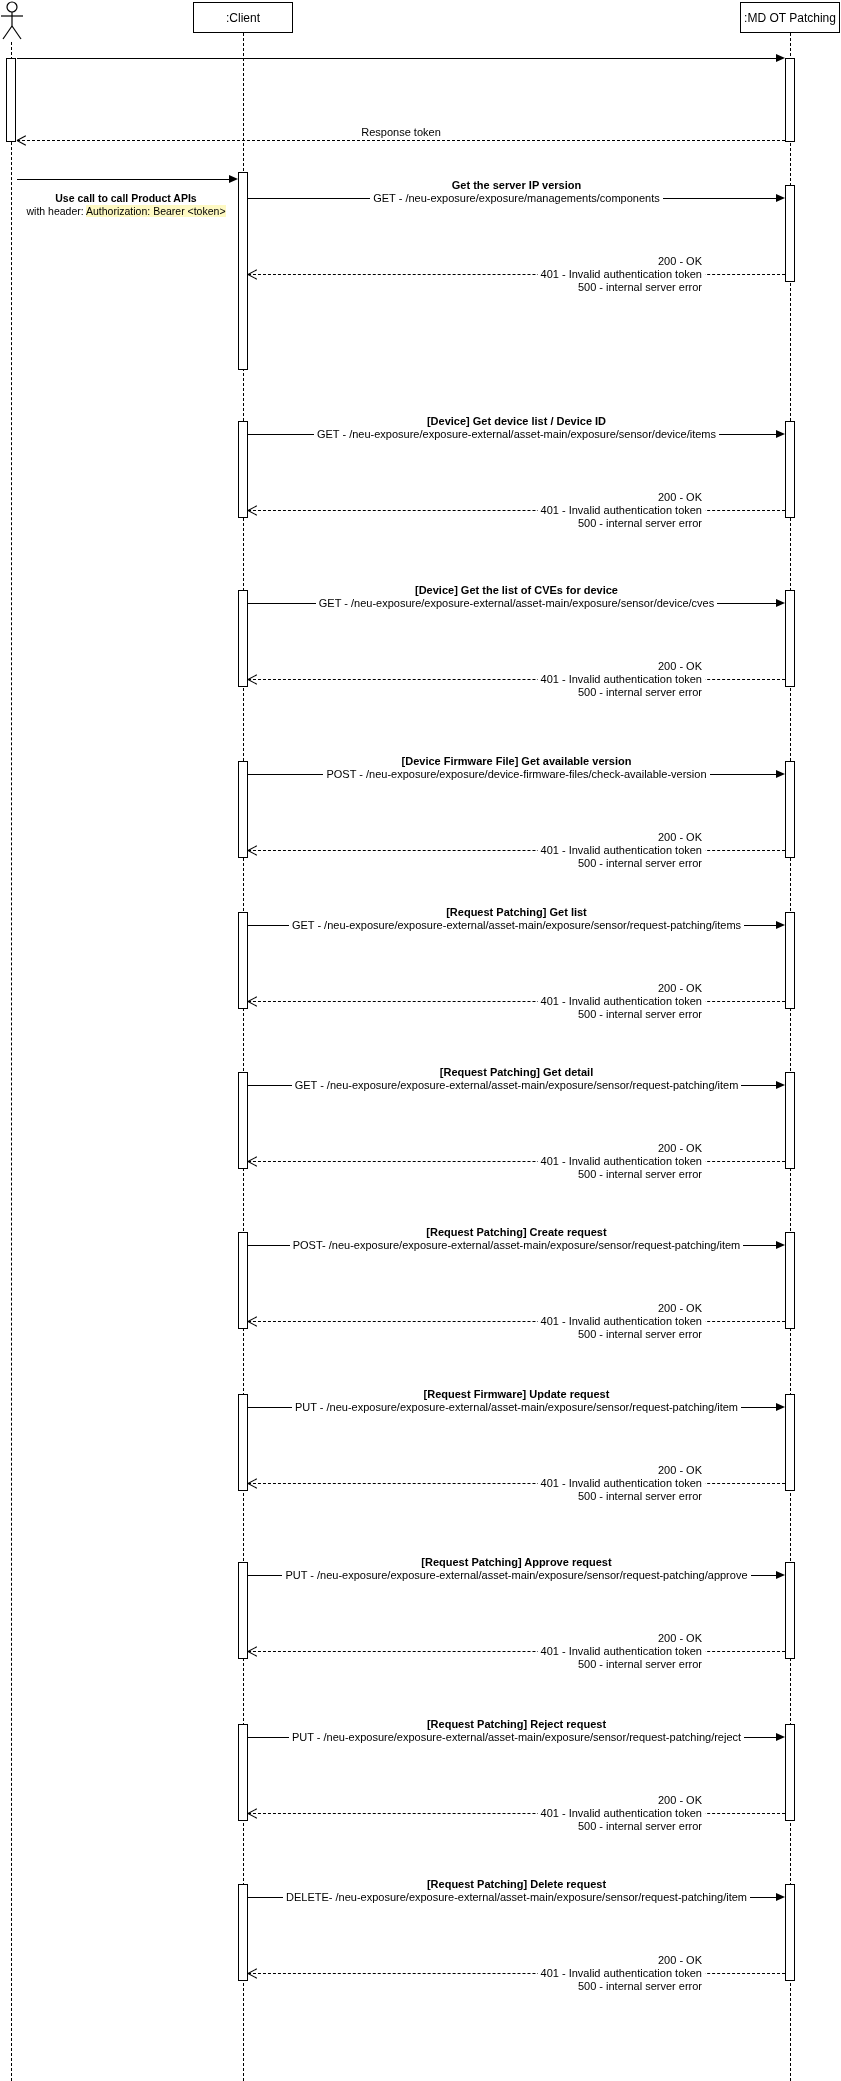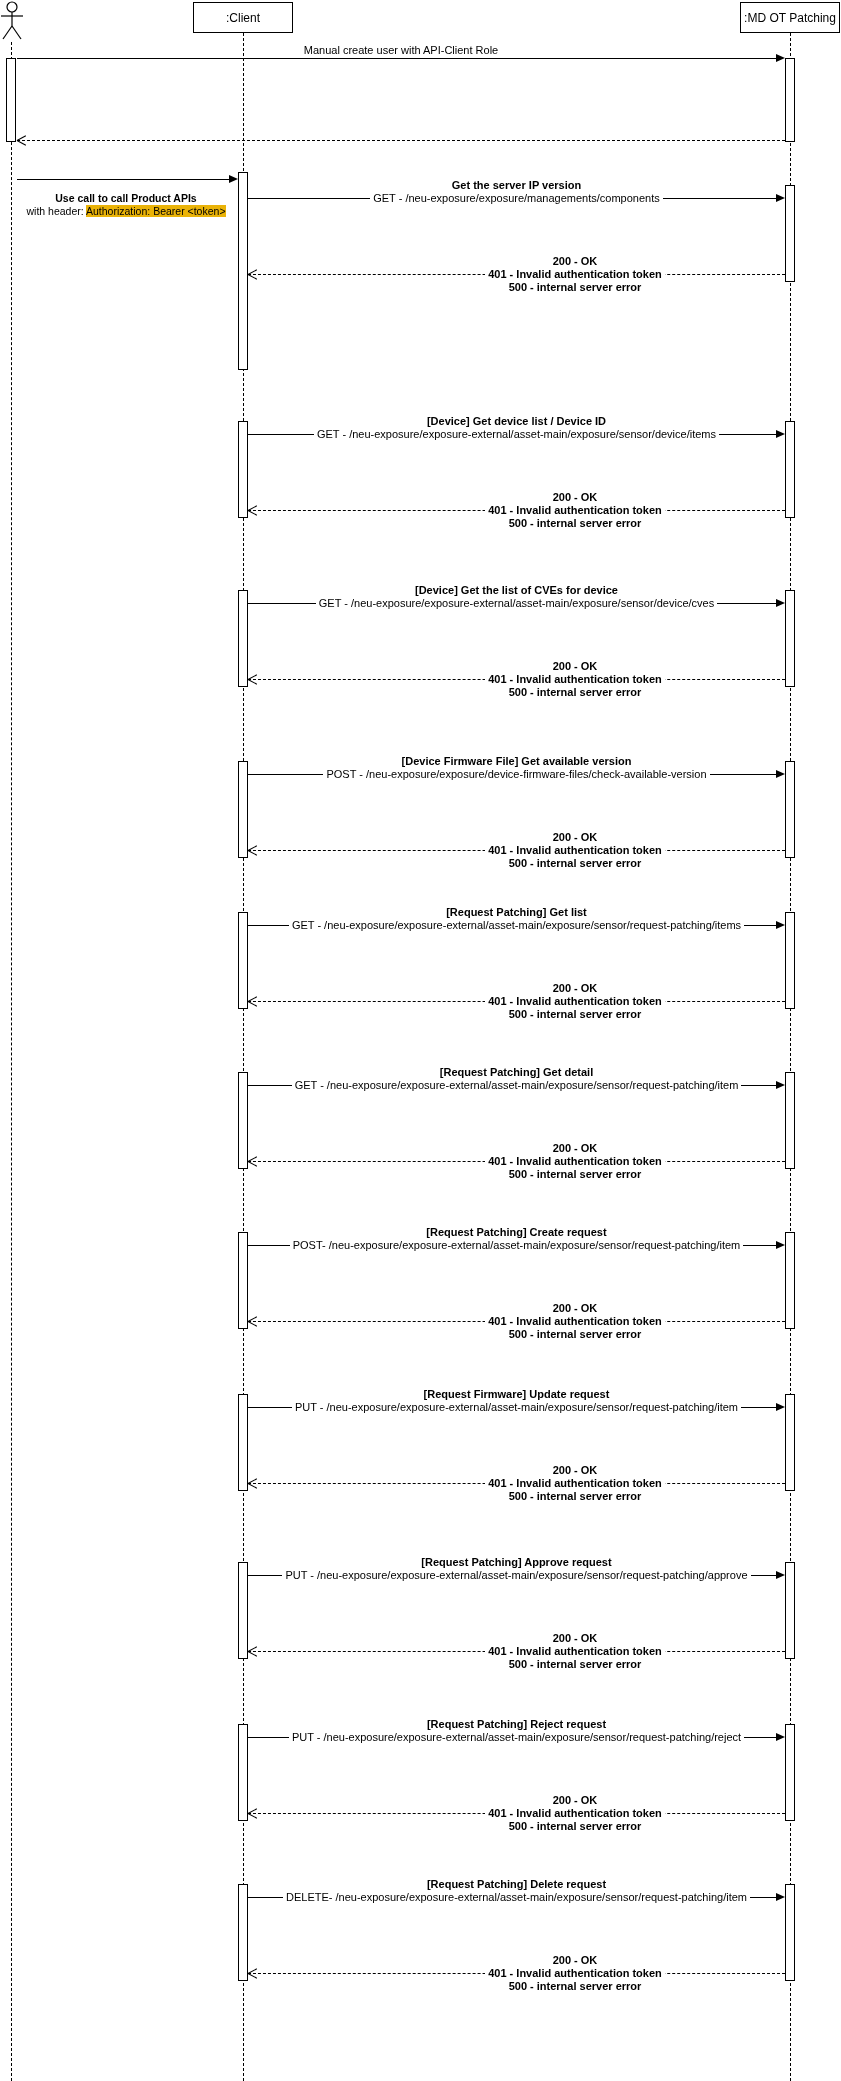--- a/index.html
+++ b/index.html
@@ -20,24 +20,24 @@
   }
   .bar{position:absolute;width:10px;background:#fff;border:1px solid #000;z-index:2;box-sizing:border-box;}
   .chev{position:absolute;width:10px;height:10px;z-index:2;}
   .chev::before,.chev::after{content:"";position:absolute;left:0;top:4.5px;width:10px;height:1px;background:#000;transform-origin:0 50%;}
   .chev::before{transform:rotate(28deg);}
   .chev::after{transform:rotate(-28deg);}
   .msg-label{position:absolute;text-align:center;font-size:11px;line-height:13px;z-index:3;white-space:nowrap;}
   .msg-label span{background:#fff;padding:0 3px;}
   .msg-label.nobg span{background:transparent;}
   .bold span{font-weight:700;}
-  .left{text-align:center;font-weight:bold;}
+  .left{text-align:right;}
   .note{position:absolute;left:18px;top:192px;width:216px;text-align:center;font-size:10.5px;line-height:13px;z-index:3;}
   .note .ttl{font-weight:700;display:block;}
-  .note .code{background:#eab308;}
+  .note .code{background:#fef9c3;}
   .actor-wrap{position:absolute;left:0;top:1px;z-index:4;}
   svg line, svg circle{stroke:#000;stroke-width:1.2;fill:none;}
 </style>
 </head>
 <body>
 
 <div id="canvas">
 
   <div class="actor-wrap">
     <svg width="24" height="42" viewBox="0 0 24 42">
@@ -53,28 +53,28 @@
     <span>:Client</span>
   </div>
   <div class="head" style="left:740px;">
     <span>:MD OT Patching</span>
   </div>
 
   <div class="vdash" style="left:11px;top:42px;height:2039px;"></div>
   <div class="vdash" style="left:243px;top:33px;height:2048px;"></div>
   <div class="vdash" style="left:790px;top:33px;height:2048px;"></div>
 
-  <div class="msg-label nobg" style="left:20px;top:44px;width:762px;">
-    <span>Manual create user with API-Client Role</span>
-  </div>
   <div class="hline" style="left:17px;top:58px;width:759px;"></div>
   <div class="tri-right" style="left:776px;top:54px;"></div>
   <div class="bar" style="left:6px;top:58px;height:84px;"></div>
   <div class="bar" style="left:785px;top:58px;height:84px;"></div>
 
+  <div class="msg-label nobg" style="left:20px;top:126px;width:762px;">
+    <span>Response token</span>
+  </div>
   <div class="hdash" style="left:17px;top:140px;width:773px;"></div>
   <div class="chev" style="left:17px;top:135px;"></div>
 
   <div class="hline" style="left:17px;top:179px;width:212px;"></div>
   <div class="tri-right" style="left:229px;top:175px;"></div>
   <div class="bar" style="left:238px;top:172px;height:198px;"></div>
   <div class="note">
     <span class="ttl">Use call to call Product APIs</span>
     <span>with header: </span><span class="code">Authorization: Bearer &lt;token&gt;</span>
   </div>

